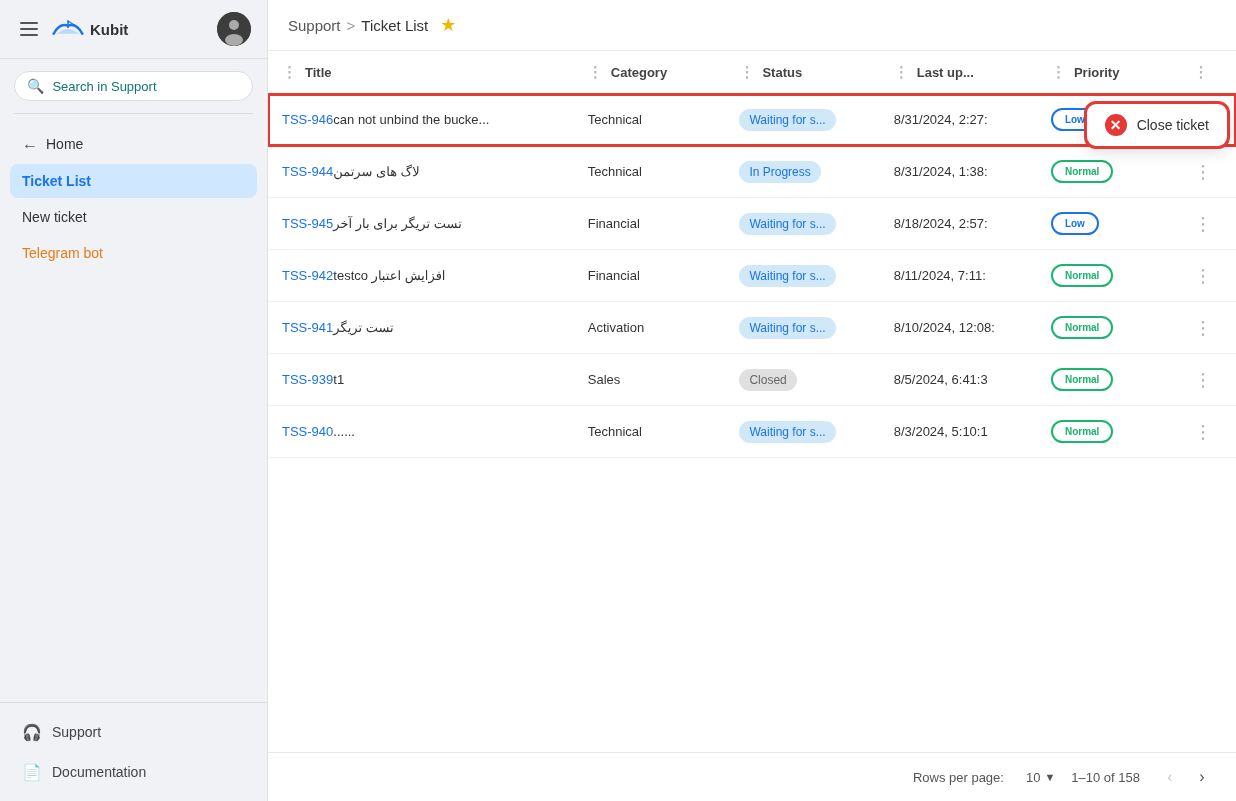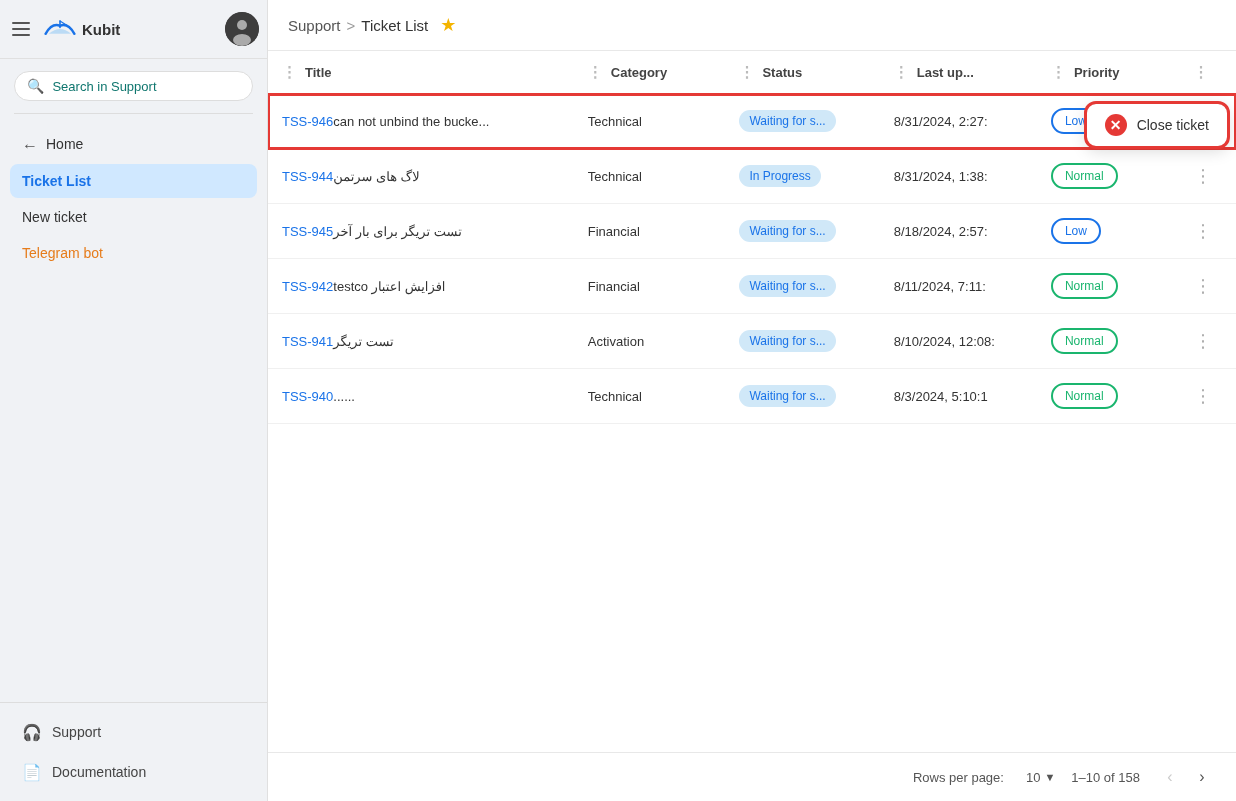--- a/index.html
+++ b/index.html
@@ -11,21 +11,21 @@
       min-width: 268px;
       background: #f0f2f5;
       display: flex;
       flex-direction: column;
       border-right: 1px solid #e0e0e0;
       height: 100%;
     }
     .sidebar-header {
       display: flex;
       align-items: center;
-      padding: 12px 8px;
+      padding: 12px 16px;
       gap: 10px;
       border-bottom: 1px solid #e0e0e0;
     }
     .hamburger-icon {
       cursor: pointer;
       display: flex;
       flex-direction: column;
       gap: 4px;
       padding: 4px;
     }
@@ -265,22 +265,22 @@
       color: #1a73e8;
     }
     .status-closed {
       background: #e0e0e0;
       color: #666;
     }
     .priority-badge {
       display: inline-block;
       padding: 4px 12px;
       border-radius: 14px;
-      font-size: 12px;
-      font-weight: 400;
+      font-size: 10px;
+      font-weight: 700;
       border: 2px solid;
       white-space: nowrap;
     }
     .priority-low {
       color: #1a73e8;
       border-color: #1a73e8;
       background: white;
     }
     .priority-normal {
       color: #1ab56e;
@@ -592,20 +592,39 @@
       <td>
         <span class="priority-badge priority-normal">Normal</span>
       </td>
       <td>
         <span class="row-more">⋮</span>
       </td>
     </tr>
           <tr>
       <td>
         <div class="title-cell">
+          <span class="ticket-id">TSS-939</span>
+          <span class="ticket-title">t1</span>
+        </div>
+      </td>
+      <td class="ticket-category">Sales</td>
+      <td>
+        <span class="status-badge status-closed">Closed</span>
+      </td>
+      <td class="ticket-date">8/5/2024, 6:41:3</td>
+      <td>
+        <span class="priority-badge priority-normal">Normal</span>
+      </td>
+      <td>
+        <span class="row-more">⋮</span>
+      </td>
+    </tr>
+          <tr>
+      <td>
+        <div class="title-cell">
           <span class="ticket-id">TSS-940</span>
           <span class="ticket-title">......</span>
         </div>
       </td>
       <td class="ticket-category">Technical</td>
       <td>
         <span class="status-badge status-waiting">Waiting for s...</span>
       </td>
       <td class="ticket-date">8/3/2024, 5:10:1</td>
       <td>

